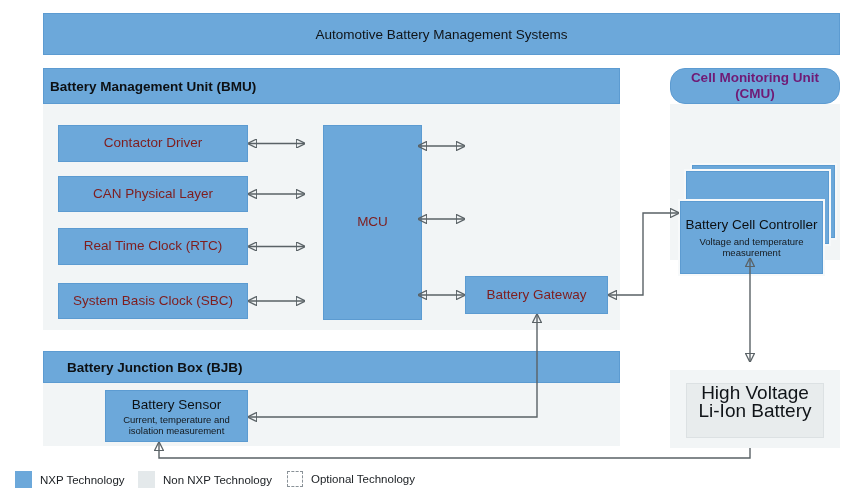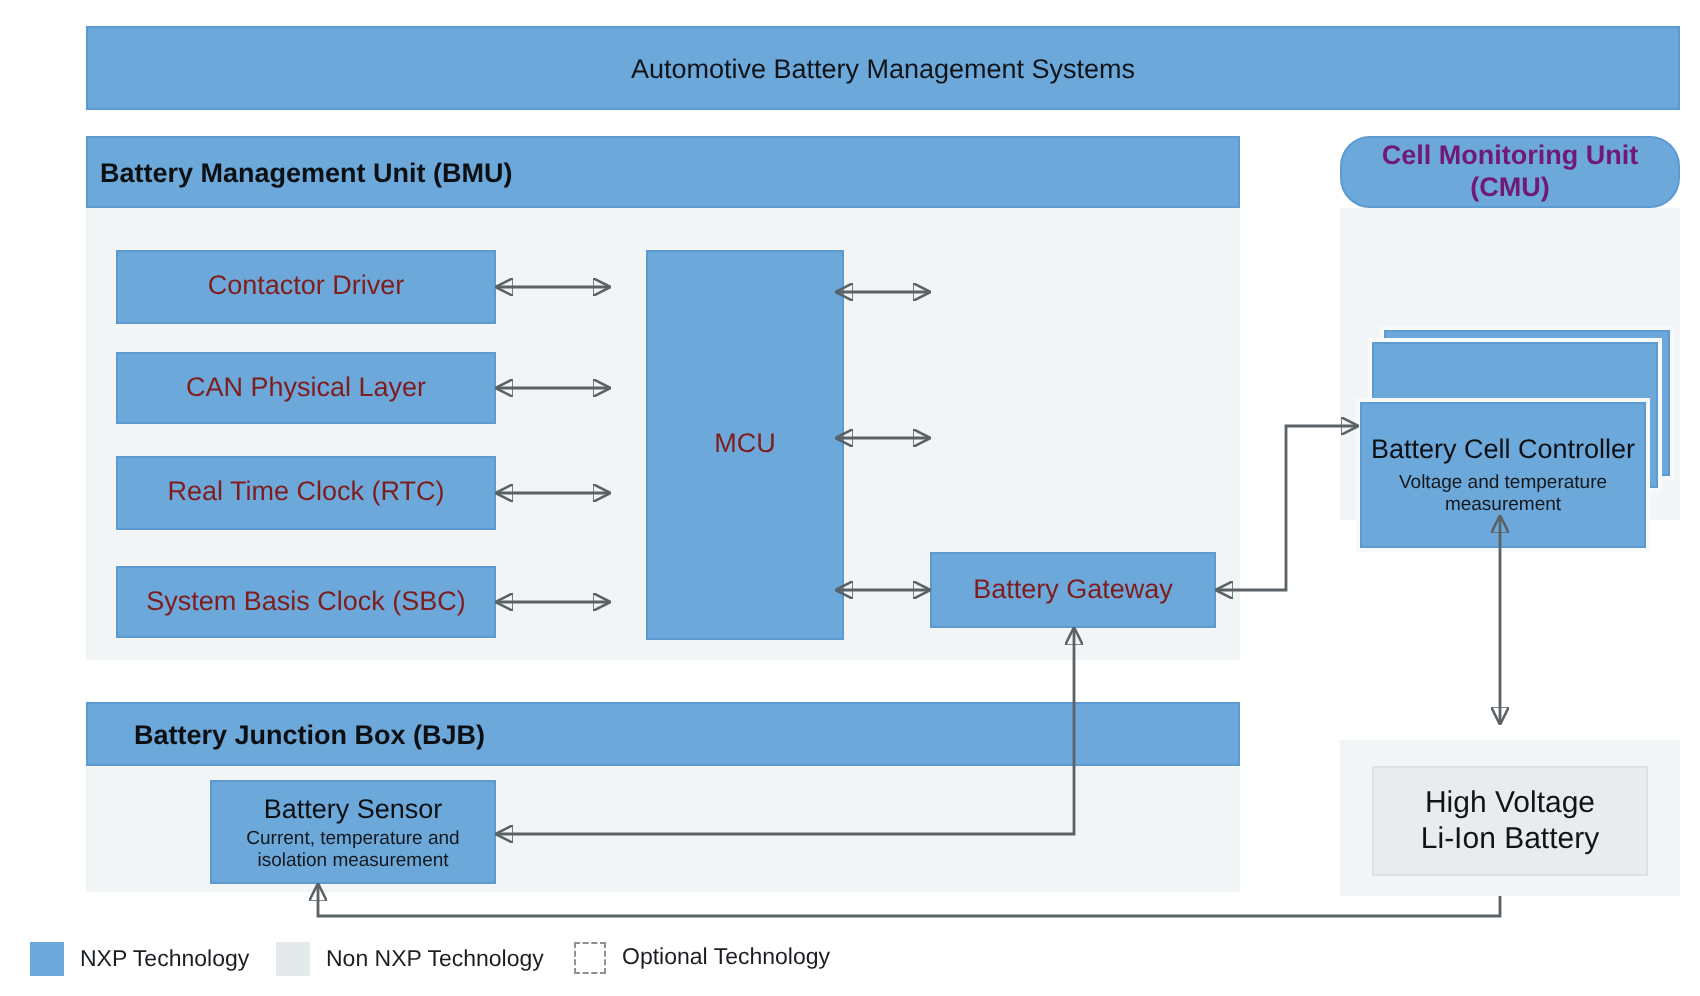--- a/index.html
+++ b/index.html
@@ -30,21 +30,21 @@
               text-align:center;font-weight:bold;font-size:13.5px;line-height:16px;color:#701a75;border-radius:15px;}
   .cmu-container{left:670px;top:104px;width:170px;height:156px;}
   .bcc-card{width:143px;height:73px;outline:2px solid #F7F9FA;}
   .bcc-b2{left:692px;top:165px;} .bcc-b1{left:686px;top:171px;}
   .bcc-main{left:680px;top:177px;display:flex;flex-direction:column;align-items:center;justify-content:center;text-align:center;margin-top:24px;}
   .bcc-title{font-size:13.5px;line-height:16px;color:#0d1013;}
   .bcc-sub{font-size:9.5px;line-height:11px;margin-top:3px;color:#14181c;}
   
   .hv-container{left:670px;top:370px;width:170px;height:78px;}
   .hv-block{left:686px;top:383px;width:138px;height:55px;background:#E8ECED;border:1px solid #DCE1E3;
-            display:flex;align-items:center;justify-content:center;text-align:center;font-size:15px;line-height:18px;}
+            display:flex;align-items:flex-start;justify-content:center;text-align:center;font-size:19px;line-height:18px;}
   
   .bjb-header{left:43px;top:351px;width:577px;height:32px;padding-left:23px;}
   .bjb-container{left:43px;top:383px;width:577px;height:63px;}
   .sensor{left:105px;top:390px;width:143px;height:52px;display:flex;flex-direction:column;align-items:center;justify-content:center;text-align:center;}
   .sensor-title{font-size:13.5px;line-height:15px;color:#0d1013;}
   .sensor-sub{font-size:9.5px;line-height:11px;margin-top:2px;color:#14181c;}
   
   .legend-row{position:absolute;top:471px;display:flex;align-items:center;gap:8px;font-size:11.5px;color:#1a1e22;}
   .lg-nxp{left:15px;} .lg-non{left:138px;} .lg-opt{left:287px;}
   .swatch{width:17px;height:17px;box-sizing:border-box;}

